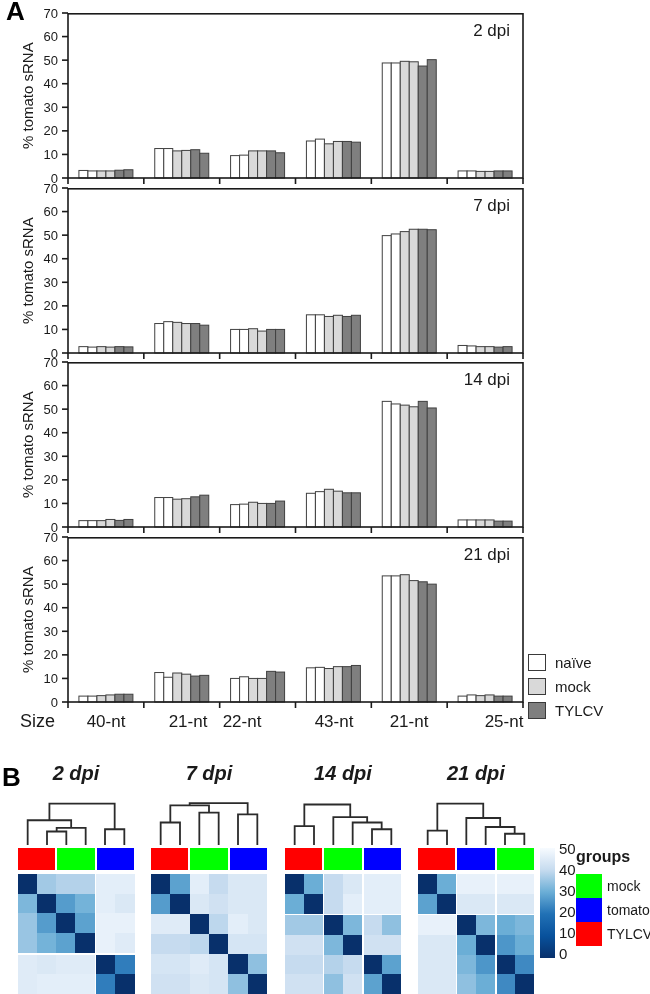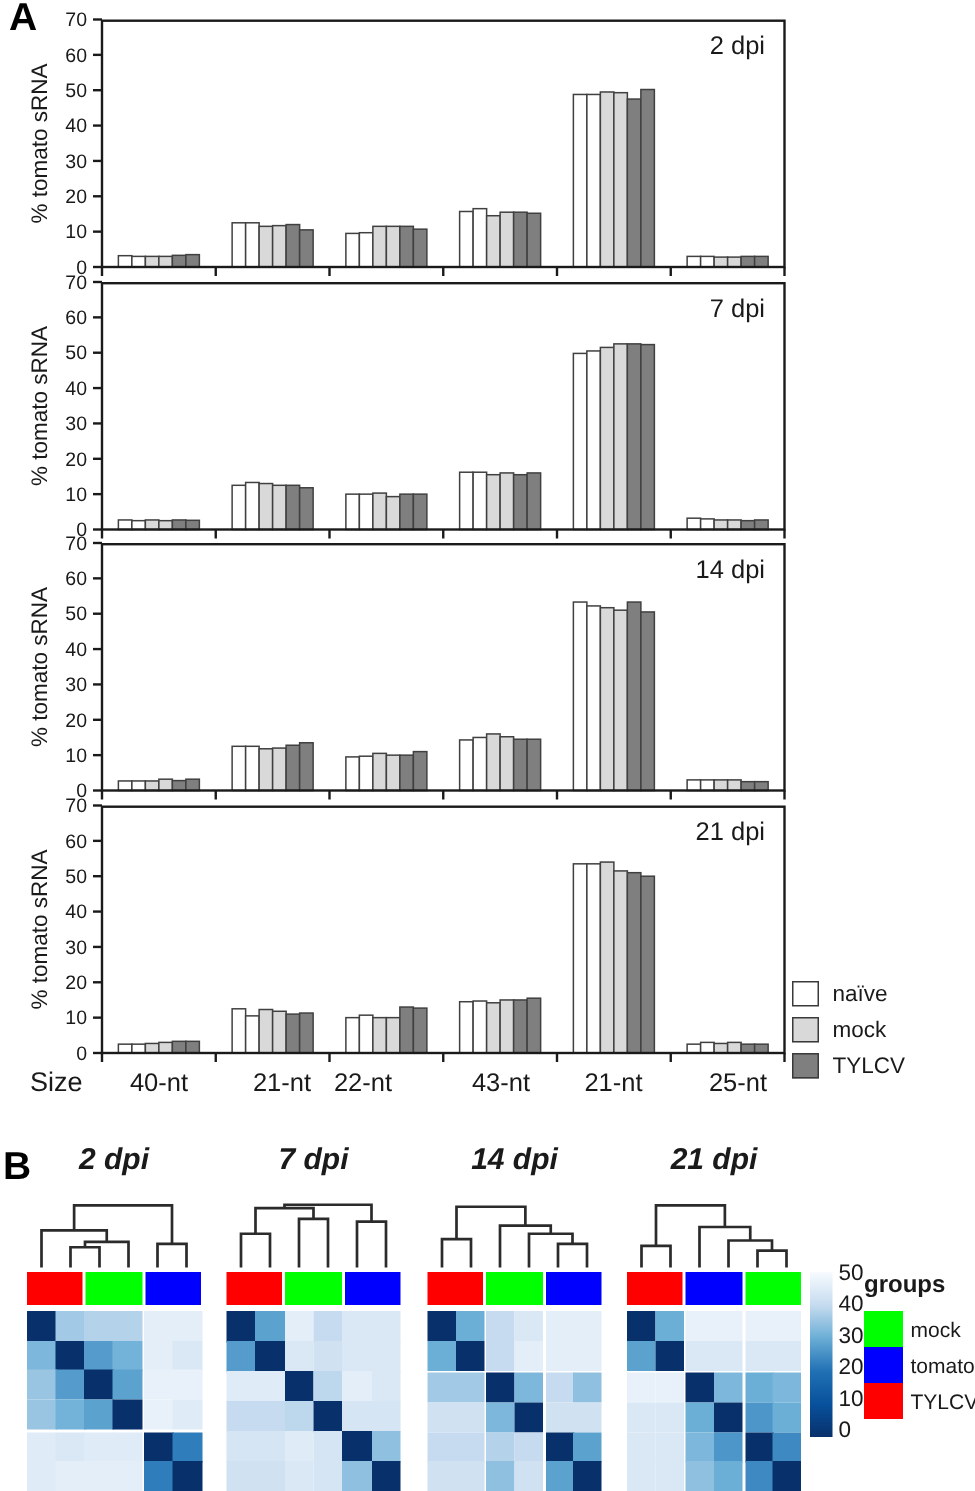--- a/index.html
+++ b/index.html
@@ -296,21 +296,21 @@
       <line x1="447.16666666666663" y1="165" x2="447.16666666666663" y2="171" stroke="#1a1a1a" stroke-width="1.6"></line>
       <line x1="523" y1="165" x2="523" y2="171" stroke="#1a1a1a" stroke-width="1.6"></line>
     </svg>
 
   <div class="sizelab" style="left:20px;top:711px">Size</div>
   <div class="xtick" style="left:74px">40-nt</div>
   <div class="xtick" style="left:156px">21-nt</div>
   <div class="xtick" style="left:210px">22-nt</div>
   <div class="xtick" style="left:302px">43-nt</div>
   <div class="xtick" style="left:377px">21-nt</div>
-  <div class="xtick" style="left:460px">25-nt</div>
+  <div class="xtick" style="left:472px">25-nt</div>
 
   <div class="a-legend">
     <div class="a-legend-row">
       <span class="a-swatch" style="background: rgb(255, 255, 255);"></span>
       <span class="lbl">naïve</span>
     </div>
     <div class="a-legend-row">
       <span class="a-swatch" style="background: rgb(217, 217, 217);"></span>
       <span class="lbl">mock</span>
     </div>

